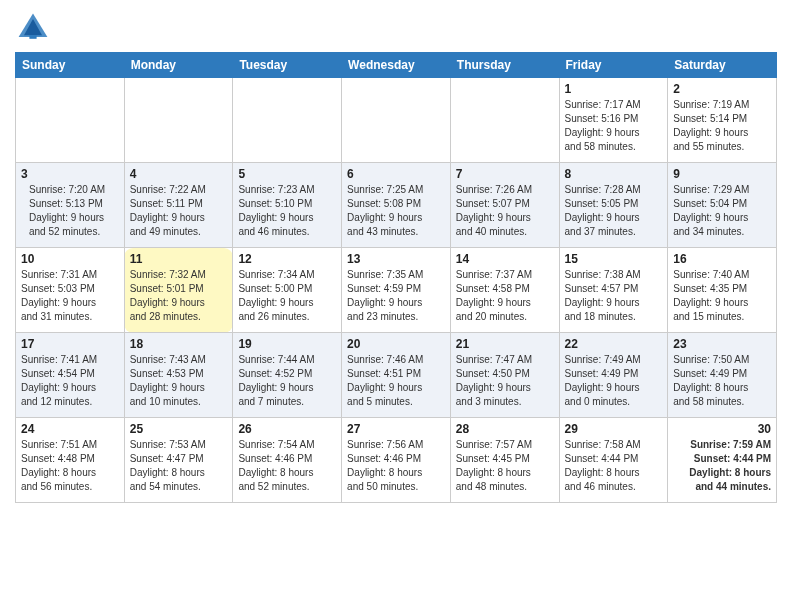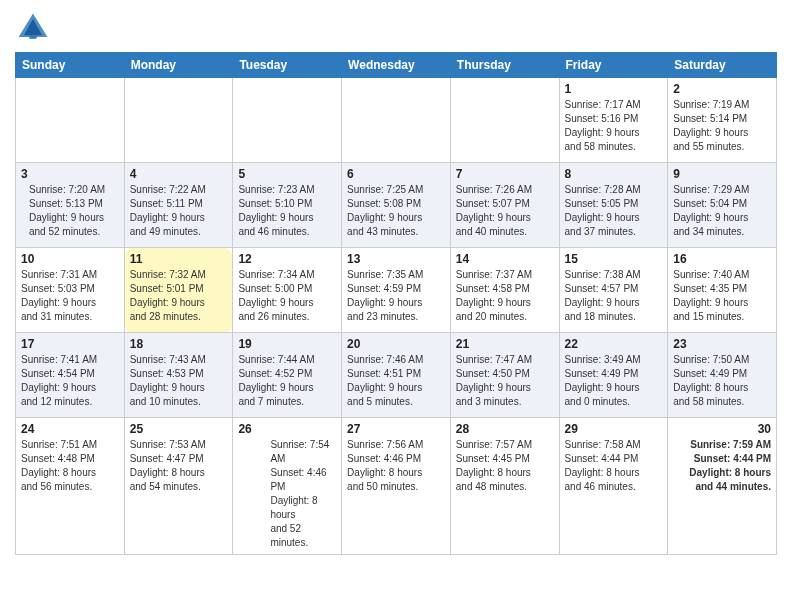--- a/index.html
+++ b/index.html
@@ -285,21 +285,21 @@
           </td>
           <td style="background: rgb(238, 242, 248);">
             <span class="day-num">21</span>
             <div class="day-info" style="white-space: pre-line;">Sunrise: 7:47 AM
 Sunset: 4:50 PM
 Daylight: 9 hours
 and 3 minutes.</div>
           </td>
           <td style="background: rgb(238, 242, 248);">
             <span class="day-num">22</span>
-            <div class="day-info" style="white-space: pre-line;">Sunrise: 3:49 AM
+            <div class="day-info" style="white-space: pre-line;">Sunrise: 7:49 AM
 Sunset: 4:49 PM
 Daylight: 9 hours
 and 0 minutes.</div>
           </td>
           <td style="background: rgb(238, 242, 248);">
             <span class="day-num">23</span>
             <div class="day-info" style="white-space: pre-line;">Sunrise: 7:50 AM
 Sunset: 4:49 PM
 Daylight: 8 hours
 and 58 minutes.</div>
@@ -315,21 +315,21 @@
           </td>
           <td style="background: rgb(255, 255, 255);">
             <span class="day-num">25</span>
             <div class="day-info" style="white-space: pre-line;">Sunrise: 7:53 AM
 Sunset: 4:47 PM
 Daylight: 8 hours
 and 54 minutes.</div>
           </td>
           <td style="background: rgb(255, 255, 255);">
             <span class="day-num">26</span>
-            <div class="day-info" style="white-space: pre-line; margin-left: 32px;">Sunrise: 7:54 AM
+            <div class="day-info" style="white-space: pre-line;">Sunrise: 7:54 AM
 Sunset: 4:46 PM
 Daylight: 8 hours
 and 52 minutes.</div>
           </td>
           <td style="background: rgb(255, 255, 255);">
             <span class="day-num">27</span>
             <div class="day-info" style="white-space: pre-line;">Sunrise: 7:56 AM
 Sunset: 4:46 PM
 Daylight: 8 hours
 and 50 minutes.</div>

